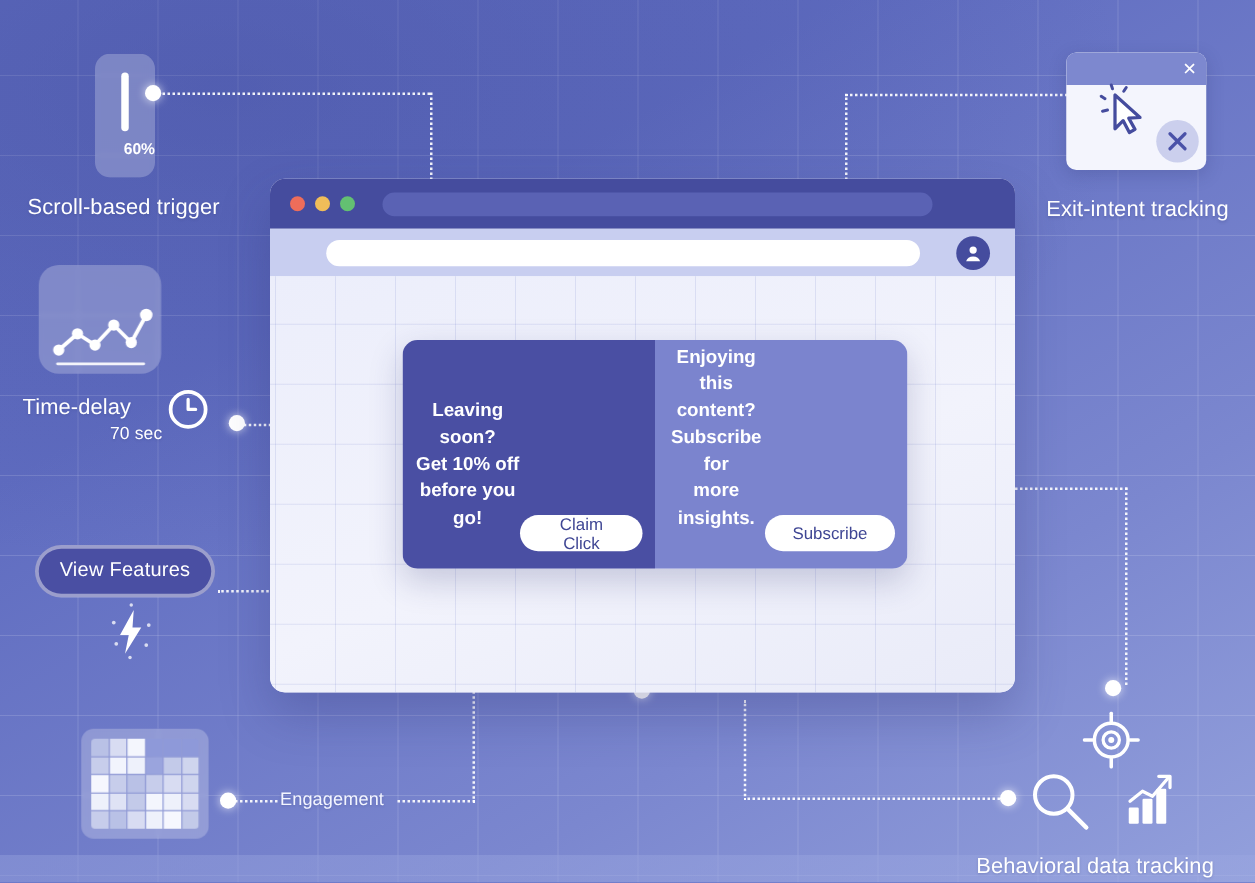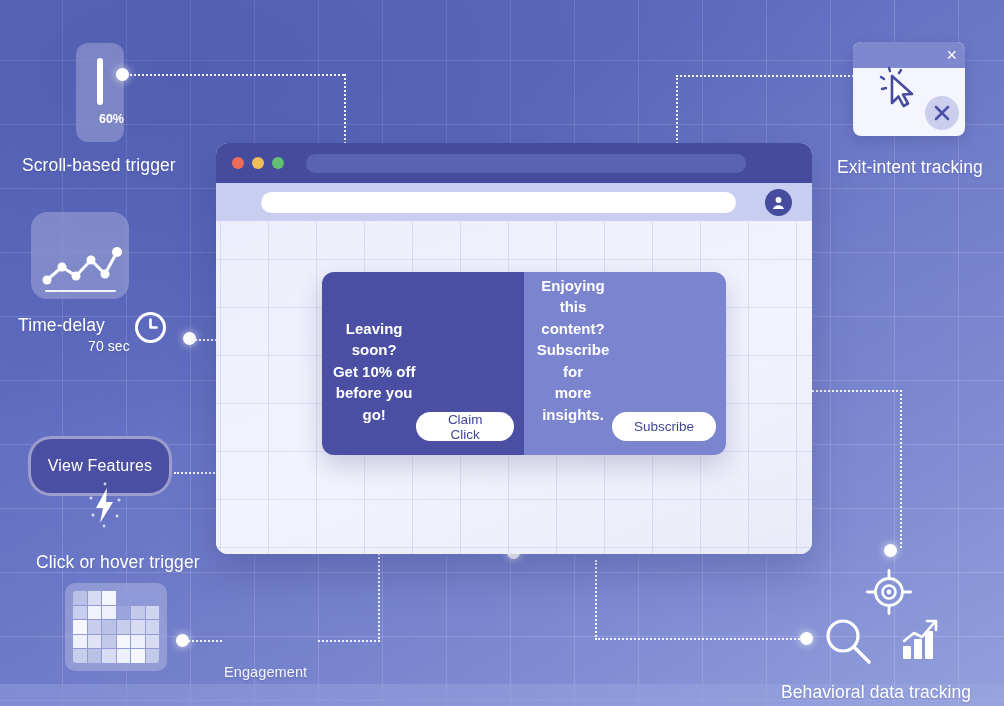--- a/index.html
+++ b/index.html
@@ -107,21 +107,21 @@
   #timedelay-tile { left: 31px; top: 212px; width: 98px; height: 87px; border-radius: 16px; }
   #timedelay-tile svg { position: absolute; left: 0; top: 0; }
 
   
   #clock-icon { position: absolute; left: 134px; top: 311px; width: 33px; height: 33px; }
 
   
   #view-features-btn {
     position: absolute;
     left: 28px; top: 436px;
-    width: 144px; height: 60px;
+    width: 144px; height: 42px;
     border-radius: 23px;
     background: #4a4fa3;
     border: 3px solid rgba(255,255,255,0.45);
     box-sizing: border-box;
     color: #ffffff;
     font-size: 16px;
     font-family: "Liberation Sans", sans-serif;
     letter-spacing: .2px;
     cursor: pointer;
     padding: 0;
@@ -349,21 +349,20 @@
     <path d="M23 6 L12 26 L19 26 L16 41 L29 20 L22 20 Z" fill="#ffffff"></path>
     <g fill="rgba(255,255,255,0.75)">
       <circle cx="7" cy="16" r="1.5"></circle>
         <circle cx="35" cy="18" r="1.5"></circle>
       <circle cx="9" cy="33" r="1.5"></circle>
         <circle cx="33" cy="34" r="1.5"></circle>
       <circle cx="21" cy="2" r="1.4"></circle>
         <circle cx="20" cy="44" r="1.4"></circle>
     </g>
   </svg>
-  <div class="label" style="left:36px; top:552px;">Click or hover trigger</div>
 
   <div class="card-tile" id="heatmap-tile">
     <div id="heatmap-grid">
         <i style="background: rgb(185, 193, 230);"></i>
         <i style="background: rgb(216, 220, 242);"></i>
         <i style="background: rgb(244, 246, 253);"></i>
         <i style="background: rgb(142, 153, 217);"></i>
         <i style="background: rgb(142, 153, 217);"></i>
         <i style="background: rgb(142, 153, 217);"></i>
         <i style="background: rgb(199, 205, 235);"></i>
@@ -385,21 +384,21 @@
         <i style="background: rgb(238, 241, 251);"></i>
         <i style="background: rgb(216, 220, 242);"></i>
         <i style="background: rgb(199, 205, 235);"></i>
         <i style="background: rgb(185, 193, 230);"></i>
         <i style="background: rgb(216, 220, 242);"></i>
         <i style="background: rgb(238, 241, 251);"></i>
         <i style="background: rgb(246, 247, 254);"></i>
         <i style="background: rgb(195, 202, 233);"></i>
       </div>
   </div>
-  <div class="label engagement" style="left:224px; top:664px;">Engagement</div>
+  <div class="label engagement" style="left:224px; top:632px;">Engagement</div>
 
   <div id="exit-window">
     <div id="exit-window-bar"></div>
     <button id="exit-window-close">×</button>
     <svg id="exit-cursor" viewBox="0 0 48 48">
       <path d="M17 10 L17 37 L23.5 30.5 L28.5 40 L33 37.5 L28 28.5 L37 28 Z" fill="#ffffff" stroke="#454c9e" stroke-width="2.6" stroke-linejoin="round"></path>
       <g stroke="#454c9e" stroke-width="2.4" stroke-linecap="round">
         <line x1="9" y1="13" x2="6" y2="11"></line>
         <line x1="11" y1="22" x2="7" y2="23"></line>
         <line x1="15" y1="5" x2="14" y2="2"></line>

